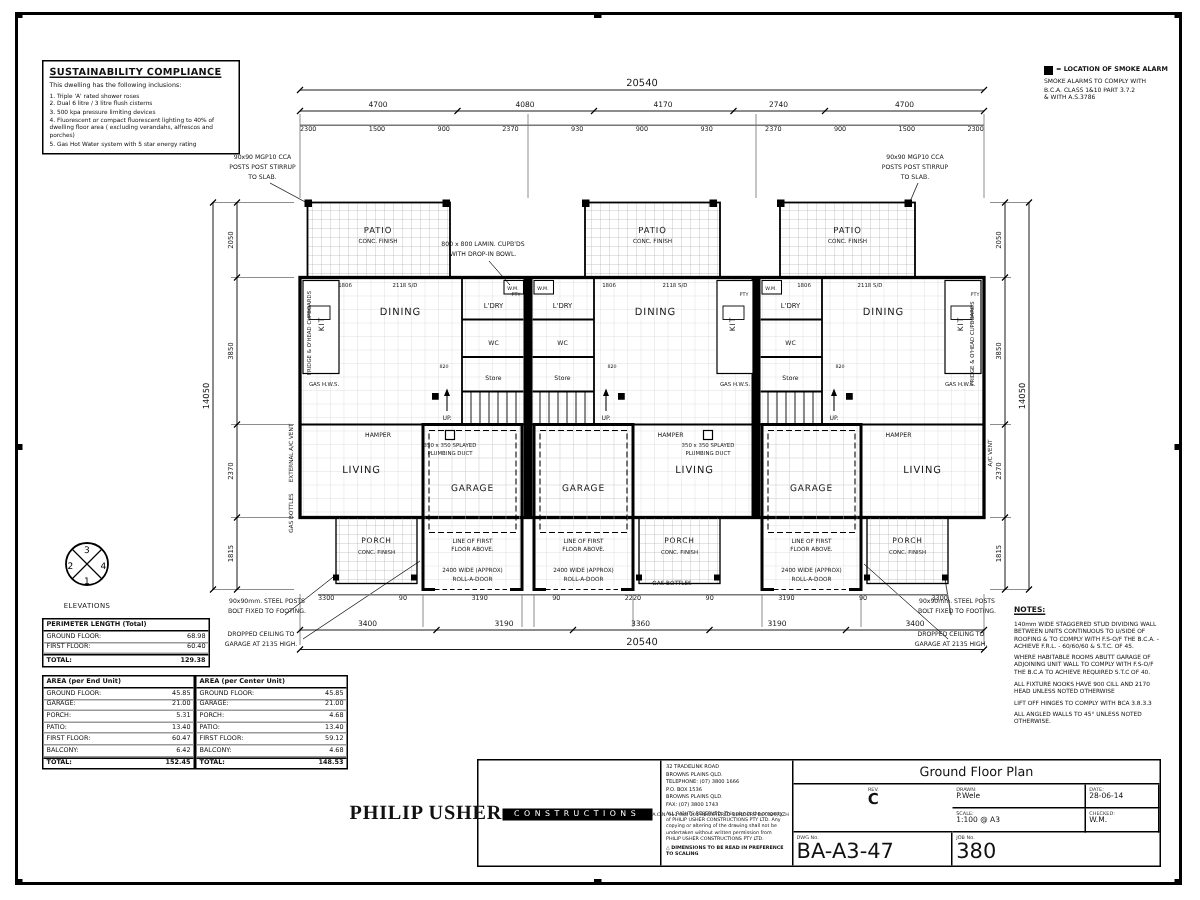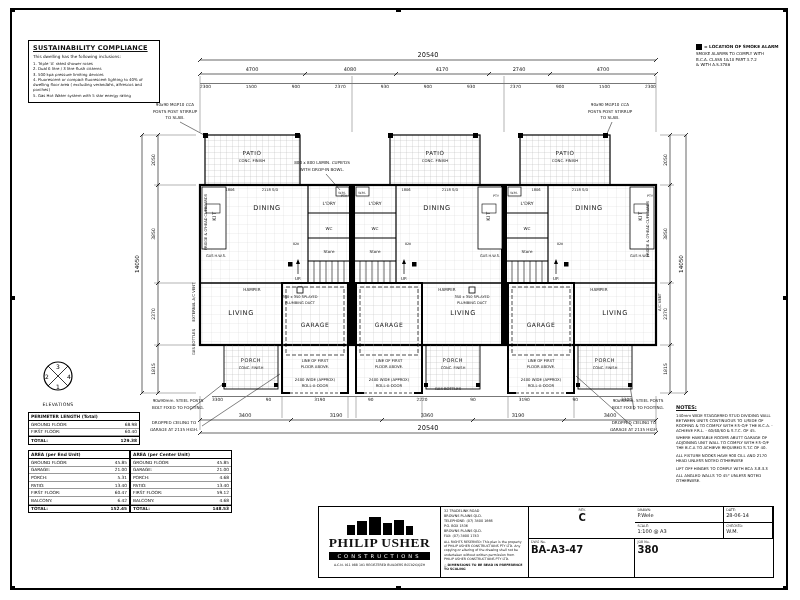--- a/index.html
+++ b/index.html
@@ -43,39 +43,39 @@
   .tbl .tr:last-child{border-bottom:none}
   .tbl .tot{font-weight:bold;border-top:1px solid #000}
 
   
   .notes{position:absolute;left:676px;top:404px;width:100px;font-size:3.9px;line-height:1.3;z-index:3}
   .notes .nt{font-weight:bold;font-size:5px;margin-bottom:2px;text-decoration:underline}
   .notes .ni{margin-bottom:2.5px}
 
   
   .tb{position:absolute;left:318px;top:506px;width:456px;height:72px;border:1.5px solid #000;display:flex;background:#fff;z-index:3}
-  .tb-logo{width:122px;border-right:1px solid #000;display:flex;flex-direction:column;align-items:center;justify-content:center;padding:2px}
+  .tb-logo{width:122px;border-right:1px solid #000;display:flex;flex-direction:row;align-items:center;justify-content:center;padding:2px}
   .tb-name{font-family:"Liberation Serif",serif;font-weight:bold;font-size:13.5px;letter-spacing:.5px;white-space:nowrap}
   .tb-banner{background:#000;color:#fff;font-size:5.2px;letter-spacing:3px;padding:1px 8px;margin-top:1px}
   .tb-acn{font-size:3.2px;margin-top:2.5px;white-space:nowrap}
   .tb-mid{width:88px;border-right:1px solid #000;padding:2px 3px;font-size:3.4px;line-height:1.3}
   .tb-mid .adr{margin-bottom:.5px}
   .tb-mid .rts{margin-top:2px;font-size:3.2px}
   .tb-mid .dn{margin-top:2px;font-weight:bold;font-size:3.2px}
   .tb-proj{width:114px;border-right:1px solid #000;padding:3px 4px}
   .tb-proj .pl{font-size:4.6px;margin-bottom:2.5px}
   .tb-proj .l1{font-size:6.6px;margin-bottom:2px;white-space:nowrap}
   .tb-proj .l2{font-size:5.6px;margin-bottom:1.5px}
   .tb-right{flex:1;display:flex;flex-direction:column}
   .tb-title{border-bottom:1px solid #000;text-align:center;font-size:8.5px;padding:3px 0 2px}
   .tb-grid{flex:1;display:grid;grid-template-columns:1.2fr 1fr .55fr;grid-template-rows:16px 16px 1fr}
   .cell{border-right:1px solid #000;border-bottom:1px solid #000;padding:1px 2px;overflow:hidden}
   .cell .lb{font-size:3.3px;color:#333}
   .cell .vl{font-size:5px}
-  .cell.big .vl{font-size:10px;font-weight:bold}
+  .cell.big .vl{font-size:14px;font-weight:normal}
   .cell.rev{grid-row:1/3;display:flex;flex-direction:column;align-items:center;border-right:none}
   .cell.rev .vl{font-size:10px;font-weight:bold}
   .nb{border-right:none}.nbb{border-bottom:none}
 </style>
 </head>
 <body>
 
 <div class="sheet">
   <div class="frame"></div>
   <div class="mark" style="left:10px;top:8px"></div>
@@ -481,20 +481,21 @@
       <div class="adr">32 TRADELINK ROAD</div>
       <div class="adr">BROWNS PLAINS QLD.</div>
       <div class="adr">TELEPHONE: (07) 3800 1666</div>
       <div class="adr">P.O. BOX 1536</div>
       <div class="adr">BROWNS PLAINS QLD.</div>
       <div class="adr">FAX: (07) 3800 1743</div>
       <div class="rts">ALL RIGHTS RESERVED: This plan is the property of PHILIP USHER CONSTRUCTIONS PTY LTD. Any copying or altering of the drawing shall not be undertaken without written permission from PHILIP USHER CONSTRUCTIONS PTY LTD.</div>
       <div class="dn">△ DIMENSIONS TO BE READ IN PREFERENCE TO SCALING</div>
     </div>
     <div class="tb-right">
+      <div class="tb-title">Ground Floor Plan</div>
       <div class="tb-grid">
         <div class="cell">
           <div class="lb">DRAWN:</div>
           <div class="vl">P.Wele</div>
         </div>
         <div class="cell">
           <div class="lb">DATE:</div>
           <div class="vl">28-06-14</div>
         </div>
         <div class="cell rev">

